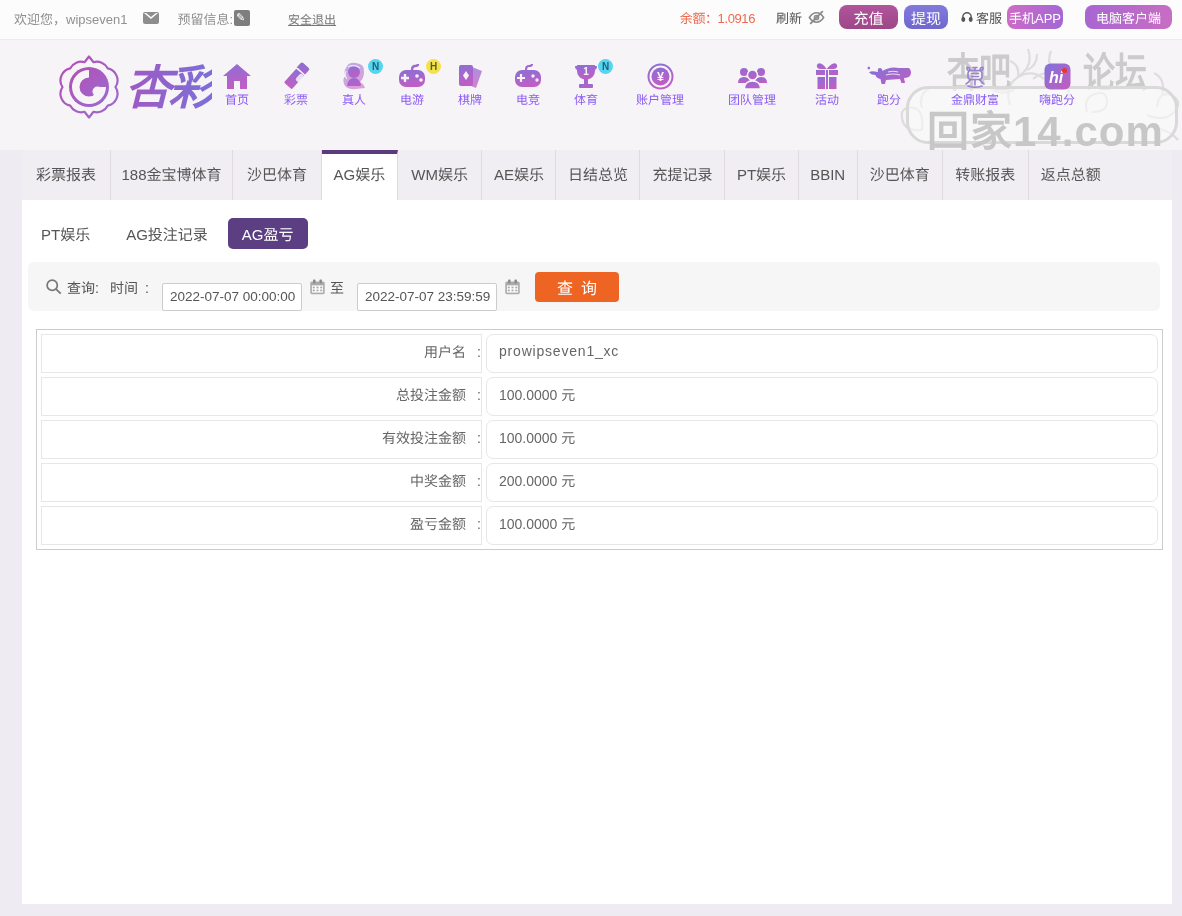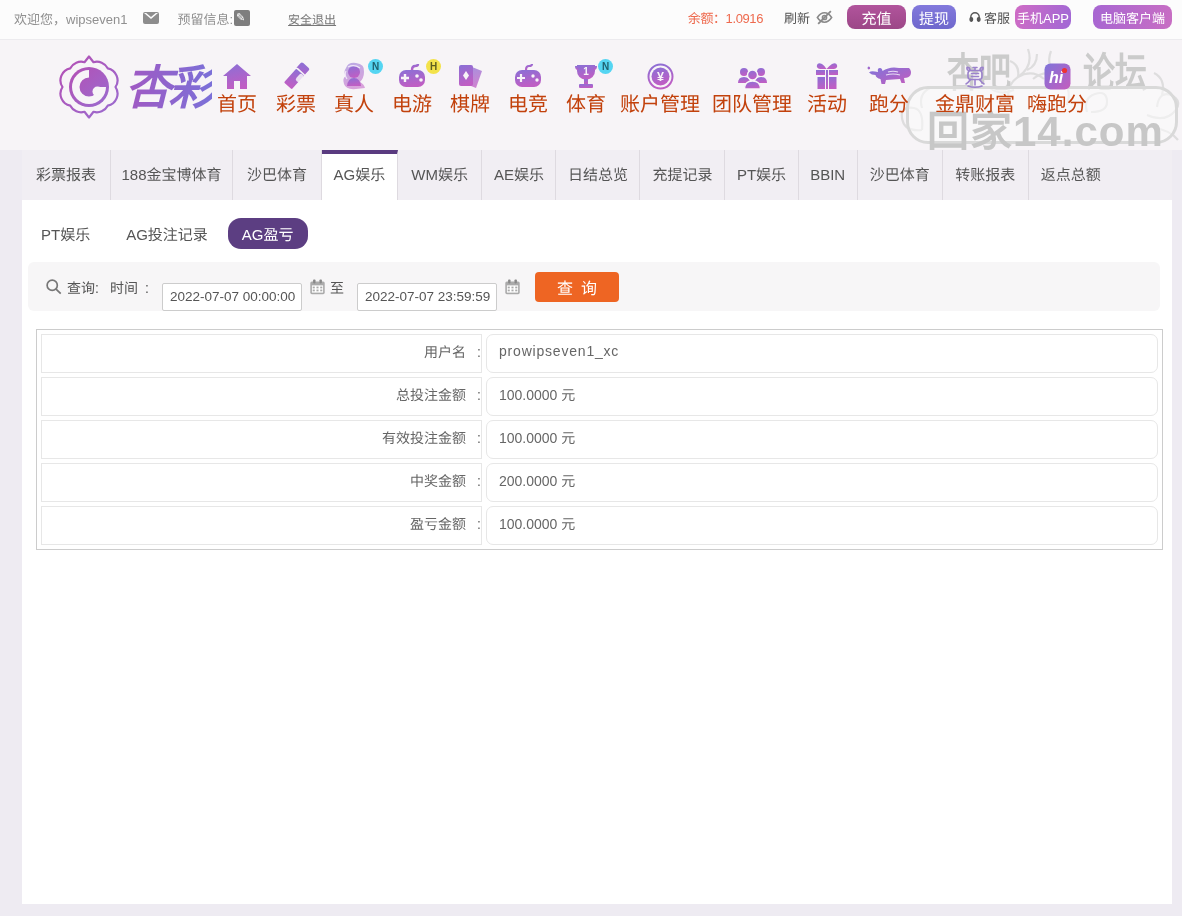--- a/index.html
+++ b/index.html
@@ -21,31 +21,31 @@
 .logout { margin-left:38px; color:#777; text-decoration:underline; font-size:12px; }
 .tb-right { position:absolute; right:10px; top:0; height:34px; display:flex; align-items:center; }
 .balance { color:#ee6a4e; margin-right:21px; font-size:13px; letter-spacing:-0.4px; }
 .refresh { color:#555; margin-right:5px; font-size:13px; }
 .eyeoff { width:19px; height:19px; margin-right:13px; }
 .tb-btn { height:24px; border-radius:8px; color:#fff; font-size:15px; display:flex; align-items:center; justify-content:center; }
 .btn-cz { width:59px; background:linear-gradient(180deg,#b1549c,#9c4787); margin-right:6px; }
 .btn-tx { width:44px; background:linear-gradient(180deg,#8279dc,#6f68cd); margin-right:12px; }
 .kefu { display:flex; align-items:center; color:#555; margin-right:5px; font-size:13px; }
 .btn-app { width:56px; background:linear-gradient(100deg,#cf6cc5,#a168d5); margin-right:22px; font-size:13px; }
-.btn-pc { width:79px; background:linear-gradient(100deg,#a766d2,#c86ec3); font-size:13px; }
+.btn-pc { width:87px; background:linear-gradient(100deg,#a766d2,#c86ec3); font-size:13px; }
 
 
 .header { height:110px; background:#f7f4f7; position:relative; overflow:hidden; }
 .logo { position:absolute; left:58px; top:15px; }
 .logotxt { position:absolute; left:125px; top:24px; font-size:47px; font-weight:bold; font-style:italic;
   background:linear-gradient(90deg,#a258c2,#7b70d8); -webkit-background-clip:text; background-clip:text; color:transparent;
   letter-spacing:-3.5px; line-height:1; }
 .nav { position:absolute; left:0; top:22px; width:100%; z-index:2; }
 .nav-item { display:flex; flex-direction:column; align-items:center; position:absolute; top:0; transform:translateX(-50%); }
-.nav-item .nlab { font-size:20px; color:#c2410c; margin-top:4px; white-space:nowrap; line-height:1; }
+.nav-item .nlab { font-size:12px; color:#8b5cf6; margin-top:4px; white-space:nowrap; line-height:1; }
 .nav-item .nico { height:28px; display:flex; align-items:flex-end; justify-content:center; position:relative; }
 .badge { position:absolute; top:-3px; right:-13px; width:15px; height:15px; border-radius:50%;
   font-size:10px; font-weight:bold; display:flex; align-items:center; justify-content:center; }
 .badge.n { background:#55d5f2; color:#20616f; }
 .badge.h { background:#f3e24b; color:#5e5e20; }
 
 
 .wm { position:absolute; left:892px; top:0; width:290px; height:110px; pointer-events:none; z-index:1; }
 .orn { position:absolute; left:0; top:0; opacity:.7 }
 .wm-t { position:absolute; font-size:41px; font-weight:bold; color:#cbcbcb; top:-1px; transform:scaleX(.78); transform-origin:left; }
@@ -57,21 +57,21 @@
 .panel { width:1150px; margin-left:22px; background:#fff; height:754px; }
 .tabs { background:#f1eef3; }
 .tabrow { display:flex; height:50px; }
 .tab { padding:0 12px; line-height:49px; font-size:15px; color:#555; border-right:1px solid #dedae0; white-space:nowrap; }
 .tab.active { background:#fff; border-top:4px solid #5a3b80; line-height:42px; border-right:1px solid #dedae0; }
 .tabrow2 .tab:last-child { border-right:1px solid #dedae0; }
 
 .content { padding:0 14px; }
 .subtabs { display:flex; align-items:center; height:30px; margin-top:18px; }
 .subtab { font-size:15px; color:#555; }
-.subtab.active { background:#5c3e82; color:#fff; border-radius:13px; padding:5px 14px; }
+.subtab.active { background:#5c3e82; color:#fff; border-radius:5px; padding:5px 14px; }
 
 .querybar { background:#f7f6f7; border-radius:6px; height:49px; margin:14px -2px 0 -8px; display:flex; align-items:center; font-size:14px; color:#555; }
 .q-ico { margin-left:17px; }
 .q-lab1 { margin-left:5px; }
 .q-lab2 { margin-left:11px; }
 .q-input { width:140px; height:28px; border:1px solid #ccc; border-radius:2px; background:#fff;
   font-size:13.5px; color:#555; display:flex; align-items:center; padding-left:7px; margin-left:13px; font-family:"Liberation Sans",sans-serif;margin-top:20px; }
 .cal { margin-left:7px; }
 .zhi { margin-left:4px; }
 .q-btn { width:84px; height:30px; background:#ee6523; border-radius:4px; color:#fff; font-size:16px;

